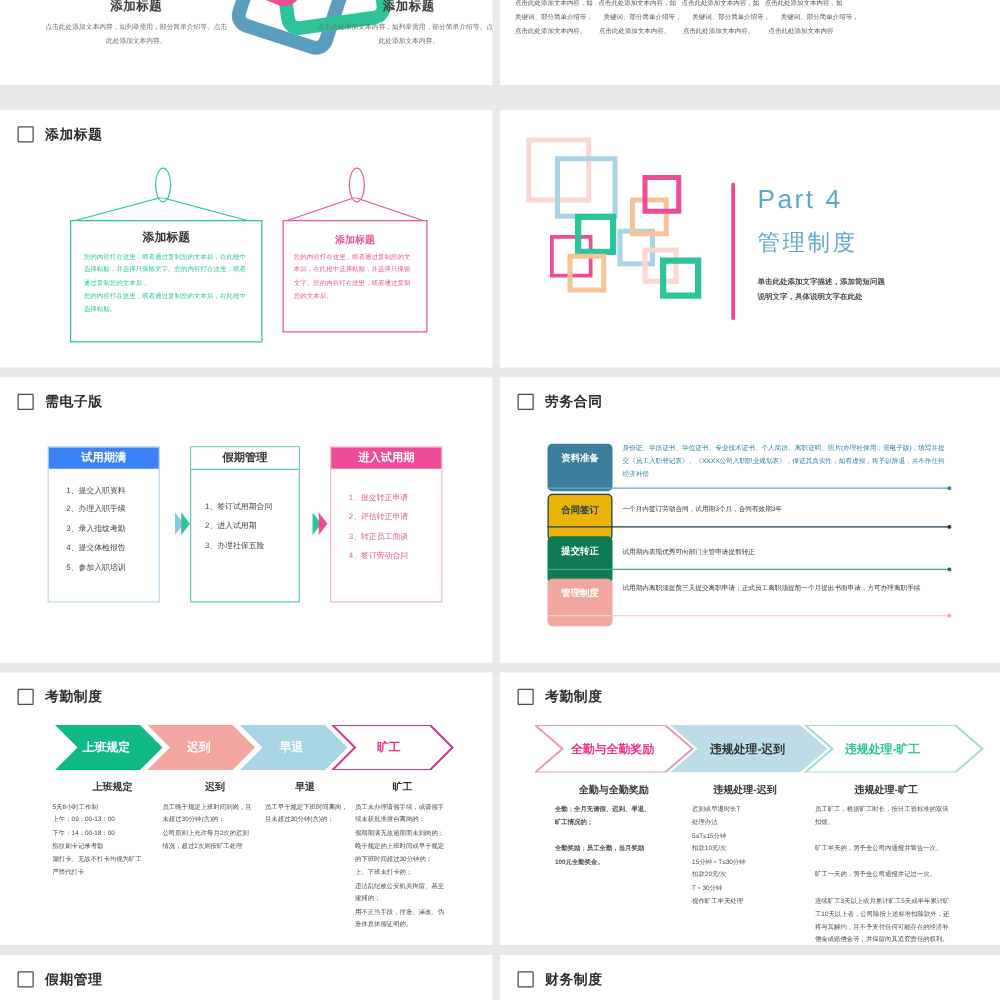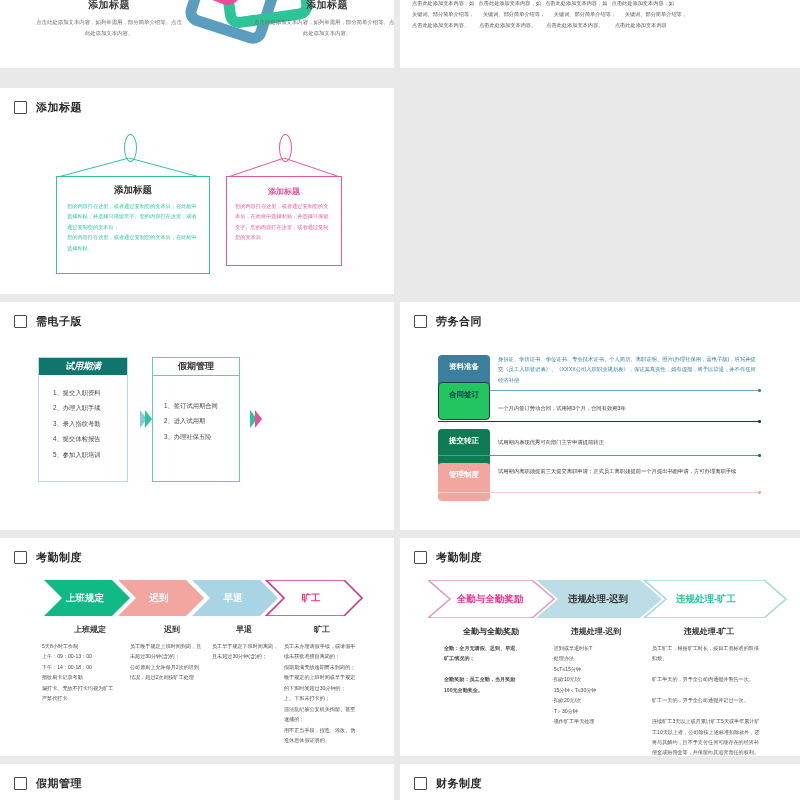--- a/index.html
+++ b/index.html
@@ -110,29 +110,48 @@
       <svg style="position:absolute;left:226px;top:70px;" width="116" height="20" viewBox="0 0 116 20">
         <path d="M58 0 L2 19 M58 0 L114 19" stroke="#e8569b" stroke-width="1" fill="none"></path>
       </svg>
       <div class="hang-card" style="left:226px;top:88px;width:116px;height:90px;">
         <h4 style="color:#e8569b;font-size:8px;padding:9px 0 4px;">添加标题</h4>
         <p style="color:#e8569b;padding:0 8px;">您的内容打在这里，或者通过复制您的文本后，在此框中选择粘贴，并选择只保留文字。您的内容打在这里，或者通过复制您的文本后。</p>
       </div>
     </div>
   </div>
 
+  <div class="slide" style="left:400px;top:88px;width:400px;height:206px;">
+    <div id="squares-host" style="position:absolute;left:10px;top:10px;width:200px;height:180px;">
+        <div class="sq" style="left: 11px; top: 12px; width: 52px; height: 52px; border: 4px solid rgb(250, 215, 211);"></div>
+        <div class="sq" style="left: 34px; top: 27px; width: 50px; height: 50px; border: 4px solid rgb(169, 212, 229);"></div>
+        <div class="sq" style="left: 30px; top: 90px; width: 34px; height: 34px; border: 3px solid rgb(239, 75, 150);"></div>
+        <div class="sq" style="left: 50px; top: 73px; width: 33px; height: 33px; border: 5px solid rgb(46, 196, 154);"></div>
+        <div class="sq" style="left: 44px; top: 105px; width: 31px; height: 31px; border: 4px solid rgb(247, 196, 154);"></div>
+        <div class="sq" style="left: 84px; top: 85px; width: 30px; height: 30px; border: 4px solid rgb(169, 212, 229);"></div>
+        <div class="sq" style="left: 94px; top: 60px; width: 31px; height: 31px; border: 4px solid rgb(247, 196, 154);"></div>
+        <div class="sq" style="left: 104px; top: 42px; width: 31px; height: 31px; border: 4px solid rgb(239, 75, 150);"></div>
+        <div class="sq" style="left: 104px; top: 100px; width: 29px; height: 29px; border: 4px solid rgb(250, 215, 211);"></div>
+        <div class="sq" style="left: 118px; top: 108px; width: 33px; height: 33px; border: 5px solid rgb(46, 196, 154);"></div>
+      </div>
+    <div class="part-bar" style="left:185px;top:58px;height:110px;"></div>
+    <div class="part-no" style="left:206px;top:60px;">Part  4</div>
+    <div class="part-cn" style="left:206px;top:94px;">管理制度</div>
+    <div class="part-desc" style="left:206px;top:132px;width:180px;white-space:pre-line;">单击此处添加文字描述，添加简短问题
+说明文字，具体说明文字在此处</div>
+  </div>
 
   <div class="slide" style="left:0;top:302px;width:394px;height:228px;">
     <div class="slide-head">
       <span class="chk"></span>
       <span class="slide-title">需电子版</span>
     </div>
 
     <div class="flow-box" style="left:38px;top:55px;width:90px;height:125px;border:1px solid #b9dbe8;">
-      <div class="flow-hd" style="background:#0f766e;font-style:italic;">试用期满</div>
+      <div class="flow-hd" style="background:#3b82f6;">试用期满</div>
       <div style="padding-top:10px;">
         <div class="flow-li">1、提交入职资料</div>
         <div class="flow-li">2、办理入职手续</div>
         <div class="flow-li">3、录入指纹考勤</div>
         <div class="flow-li">4、提交体检报告</div>
         <div class="flow-li">5、参加入职培训</div>
       </div>
     </div>
 
     <div class="chev" style="left:140px;top:108px;">
@@ -145,34 +164,43 @@
         <div class="flow-li" style="padding-left:11px;">1、签订试用期合同</div>
         <div class="flow-li" style="padding-left:11px;">2、进入试用期</div>
         <div class="flow-li" style="padding-left:11px;">3、办理社保五险</div>
       </div>
     </div>
 
     <div class="chev" style="left:250px;top:108px;">
       <i style="color:#2ec49a;"></i><i style="color:#ef4b96;margin-left:-2px;"></i>
     </div>
 
+    <div class="flow-box" style="left:264px;top:55px;width:90px;height:125px;border:1px solid #f3b6d3;">
+      <div class="flow-hd" style="background:#ef4b96;">进入试用期</div>
+      <div style="padding-top:16px;">
+        <div class="flow-li" style="color:#e05a96;">1、提交转正申请</div>
+        <div class="flow-li" style="color:#e05a96;">2、评估转正申请</div>
+        <div class="flow-li" style="color:#e05a96;">3、转正员工面谈</div>
+        <div class="flow-li" style="color:#e05a96;">4、签订劳动合同</div>
+      </div>
+    </div>
   </div>
 
   <div class="slide" style="left:400px;top:302px;width:400px;height:228px;">
     <div class="slide-head">
       <span class="chk"></span>
       <span class="slide-title">劳务合同</span>
     </div>
 
     <div class="lc-tag" style="left:38px;top:53px;background:#3b7f9c;color:#fff;">资料准备</div>
     <div class="lc-txt" style="left:98px;top:52px;width:258px;color:#2d7fa0;">身份证、学历证书、学位证书、专业技术证书、个人简历、离职证明、照片(办理社保用，需电子版)，填写并提交《员工入职登记表》、《XXXX公司入职职业规划表》，保证其真实性，如有虚报，将予以辞退，并不作任何经济补偿</div>
     <div class="lc-rule" style="left:38px;top:88px;width:322px;background:#6aa8c4;"></div>
     <div class="lc-dot" style="left:358px;top:87px;background:#3b7f9c;"></div>
 
-    <div class="lc-tag" style="left:38px;top:80px;background:#22c55e;color:#1e3a4f;border:1.5px solid #1e3a4f;">合同签订</div>
+    <div class="lc-tag" style="left:38px;top:93px;background:#eab308;color:#1e3a4f;border:1.5px solid #1e3a4f;">合同签订</div>
     <div class="lc-txt" style="left:98px;top:101px;width:258px;">一个月内签订劳动合同，试用期3个月，合同有效期3年</div>
     <div class="lc-rule" style="left:38px;top:119px;width:322px;background:#1e3a4f;"></div>
     <div class="lc-dot" style="left:358px;top:118px;background:#1e3a4f;"></div>
 
     <div class="lc-tag" style="left:38px;top:127px;background:#0e7b55;color:#fff;">提交转正</div>
     <div class="lc-txt" style="left:98px;top:135px;width:258px;">试用期内表现优秀可向部门主管申请提前转正</div>
     <div class="lc-rule" style="left:38px;top:153px;width:322px;background:#3ea886;"></div>
     <div class="lc-dot" style="left:358px;top:152px;background:#0e7b55;"></div>
 
     <div class="lc-tag" style="left:38px;top:161px;background:#f3a6a0;color:#fff;">管理制度</div>

